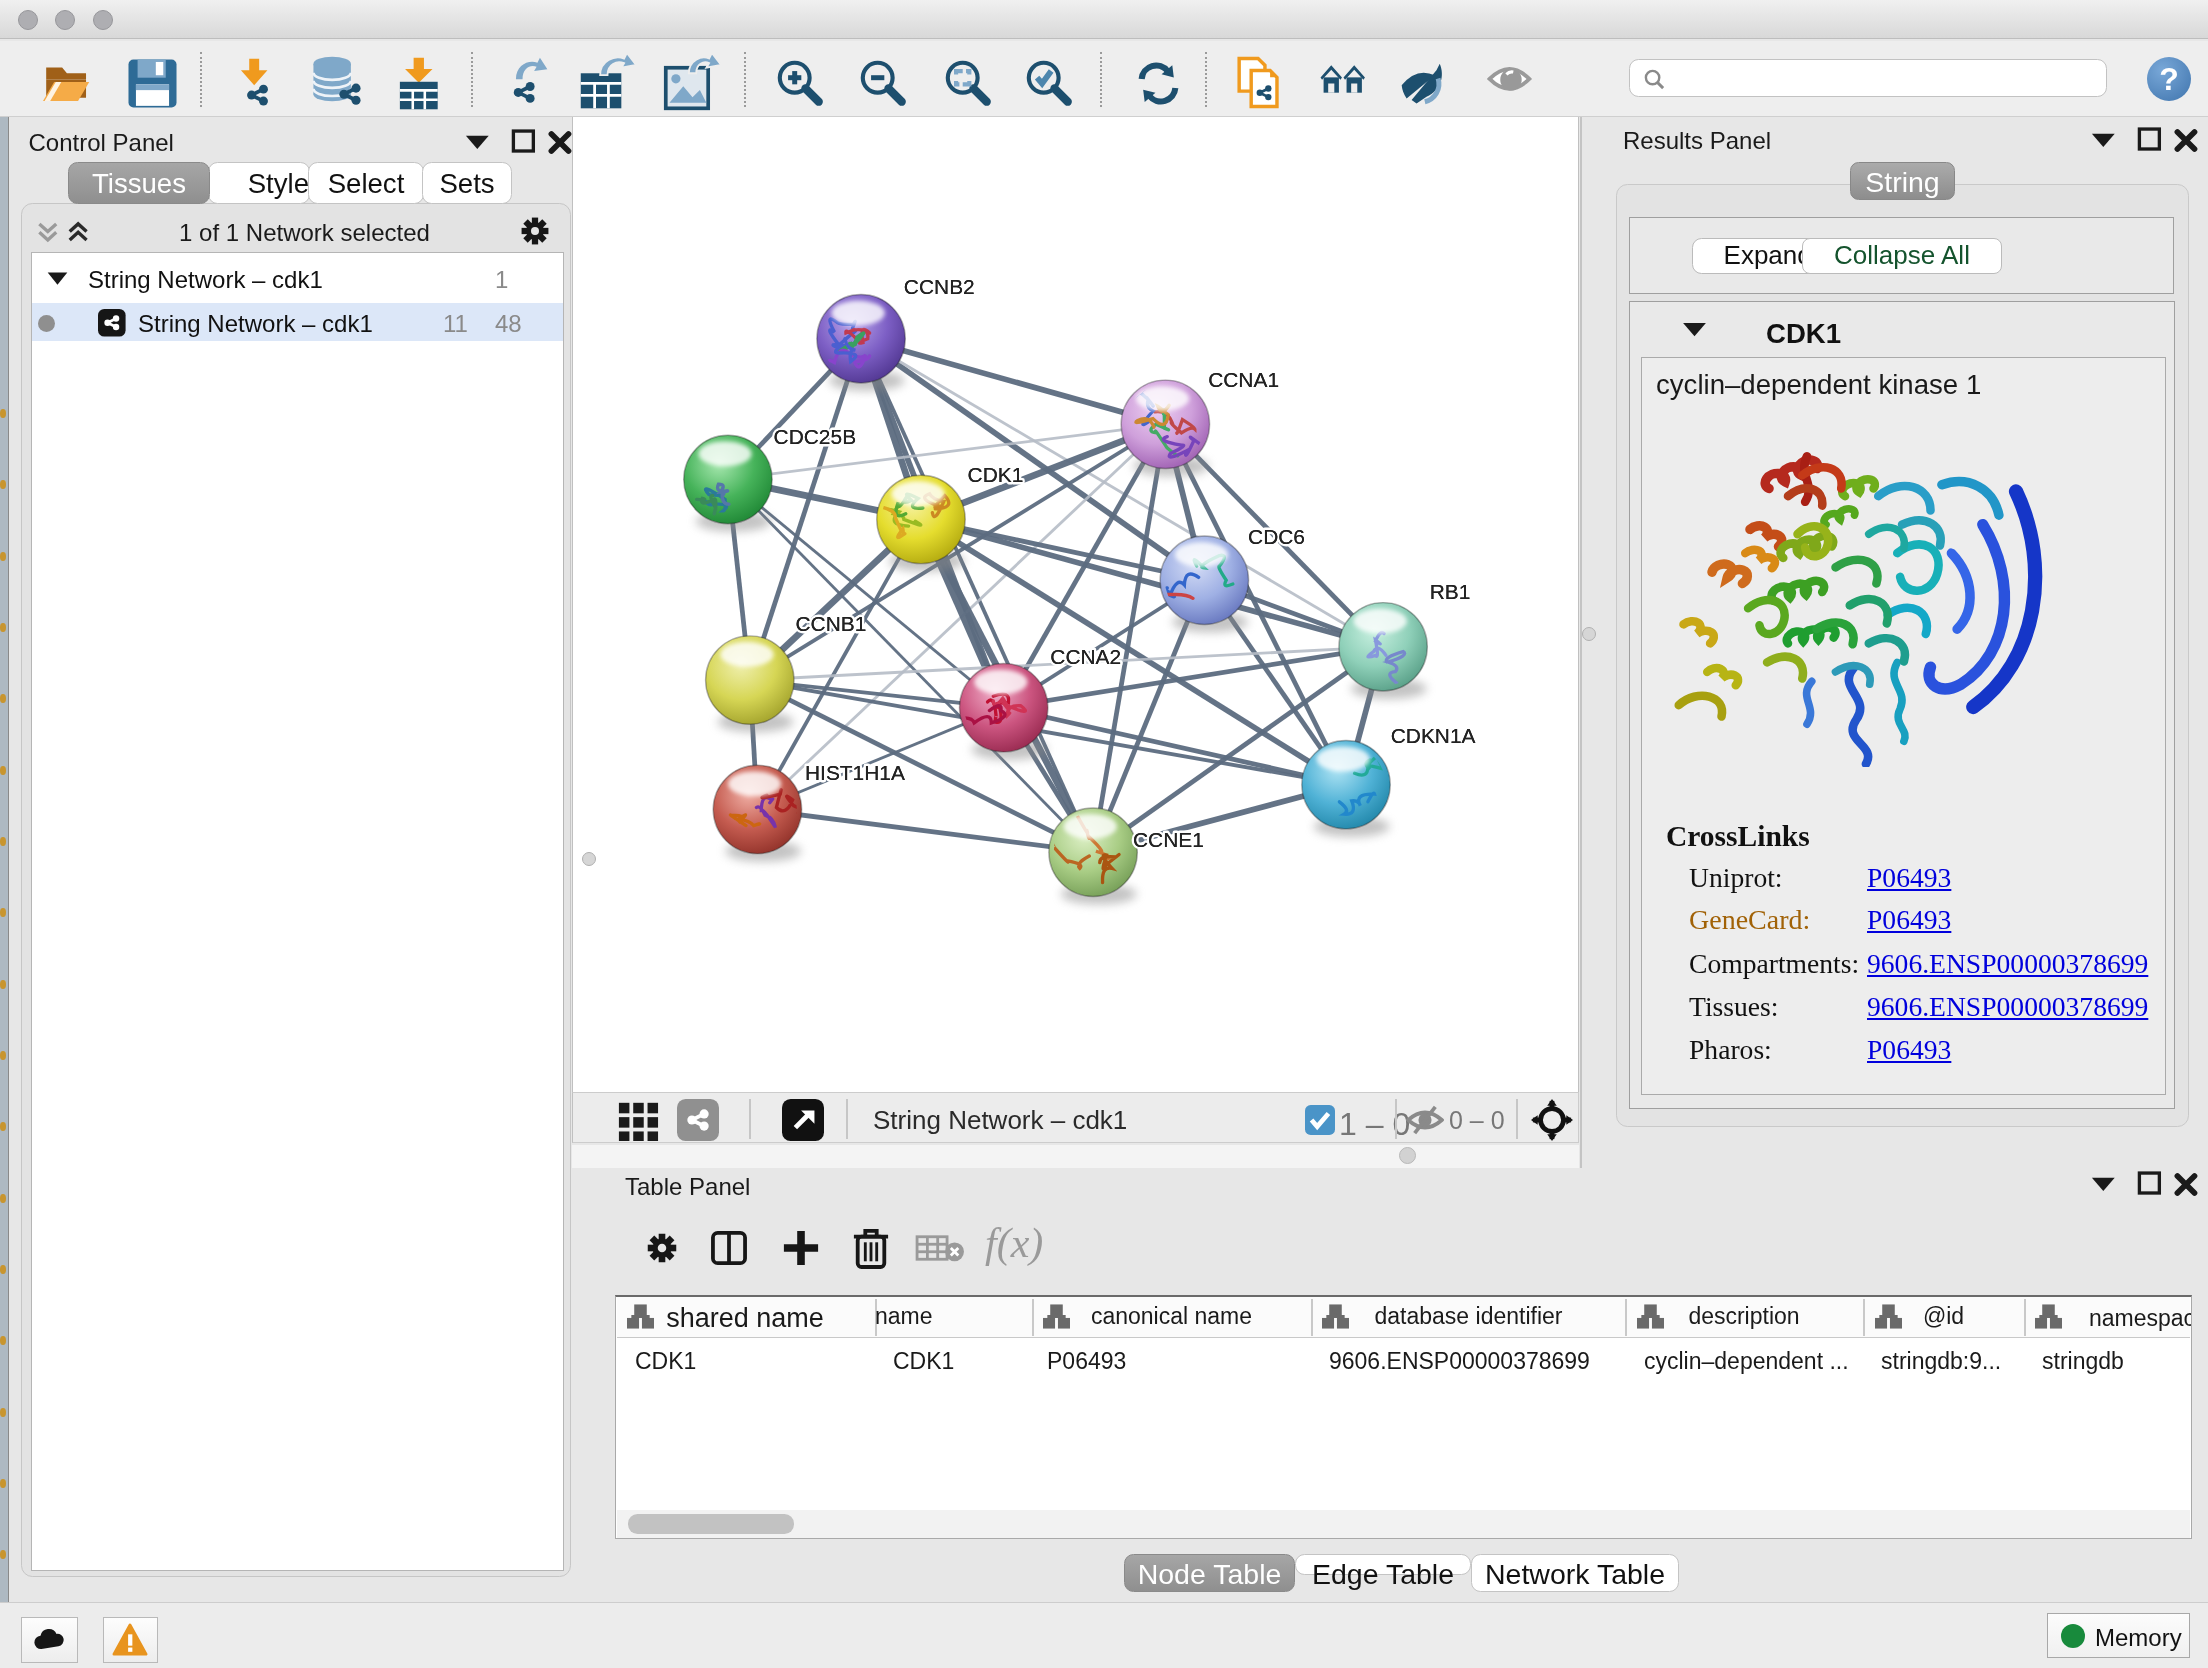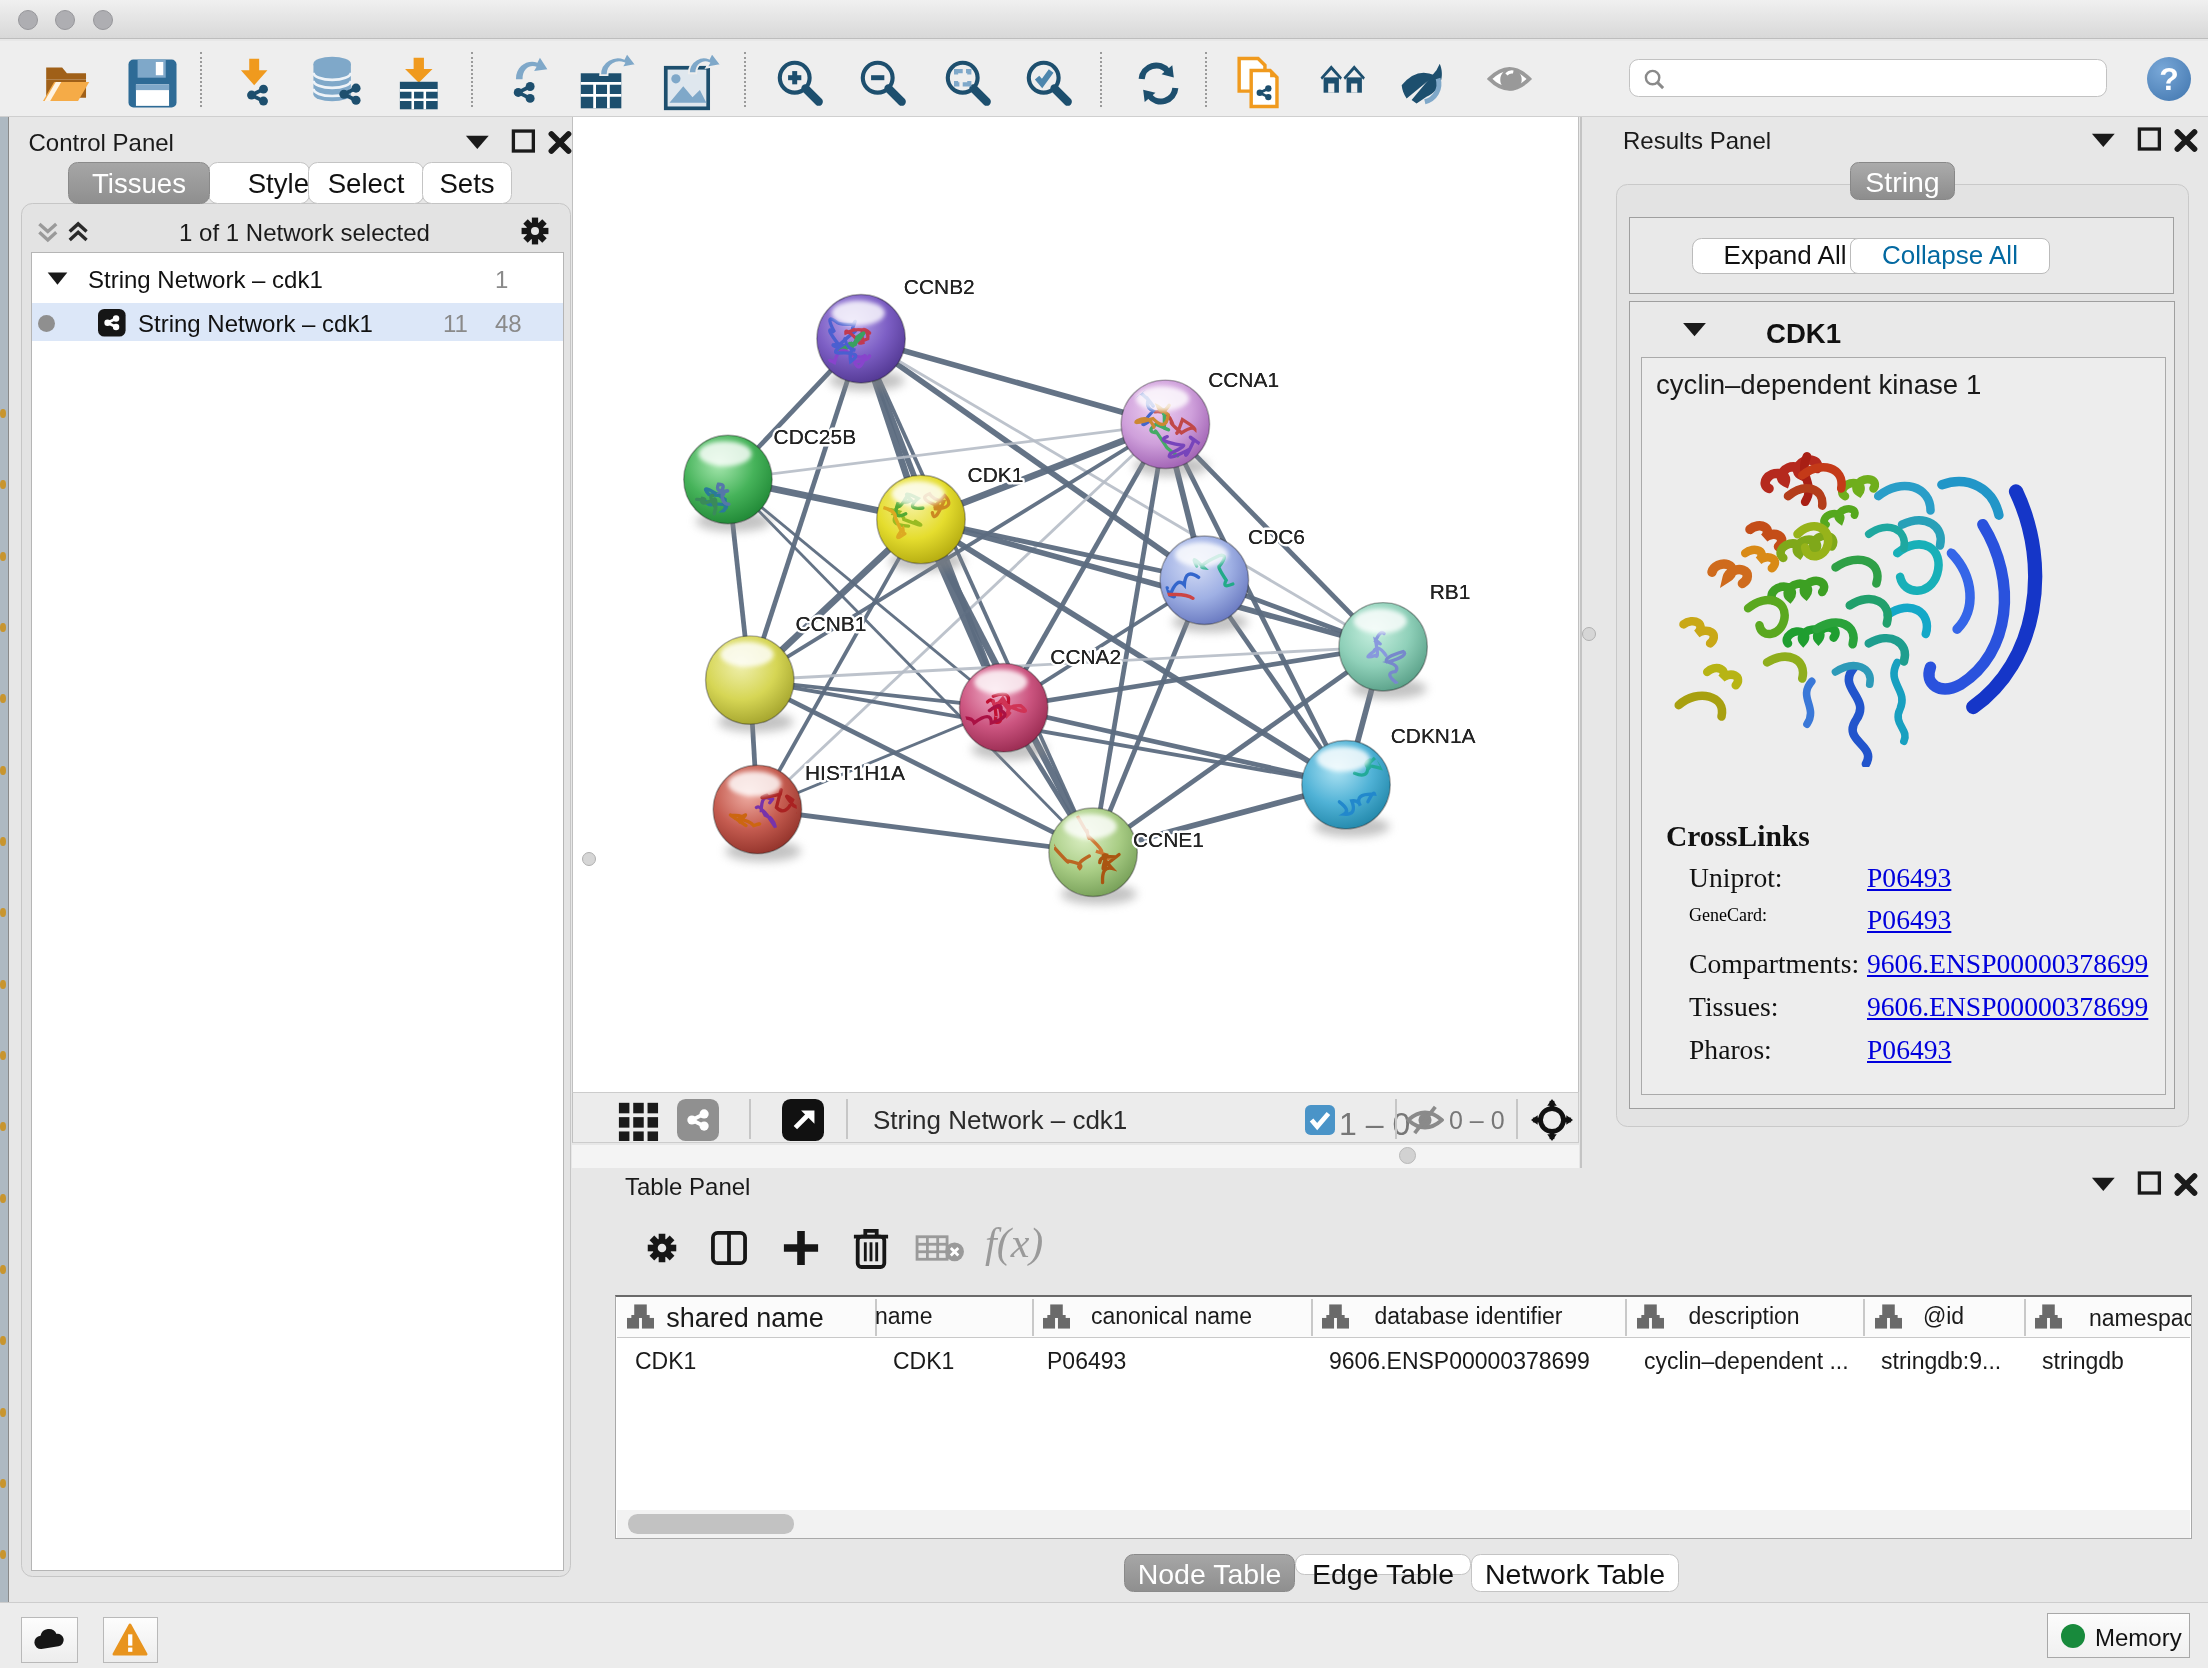--- a/index.html
+++ b/index.html
@@ -577,21 +577,21 @@
 <div class="abs" style="left:1623px;top:127px;font-size:24px;color:#1a1a1a">Results Panel</div>
 <svg class="abs" style="left:2090px;top:126px" width="114" height="27" viewBox="0 0 120 28">
     <path d="M2 8 h24 l-12 14 Z" fill="#1a1a1a"></path>
     <rect x="52" y="3" width="21" height="21" fill="none" stroke="#1a1a1a" stroke-width="3.5"></rect>
     <path d="M92 6 l18 18 M110 6 l-18 18" stroke="#1a1a1a" stroke-width="6" stroke-linecap="round"></path>
   </svg>
 <div class="abs" style="left:1616px;top:184px;width:573px;height:943px;background:#e3e3e3;border:1.9px solid #c9c9c9;border-radius:11.4px"></div>
 <div class="abs" style="left:1850px;top:162px;width:105px;height:38px;background:linear-gradient(#ababab,#8d8d8d);border:1px solid #888;border-radius:8.6px;color:#fff;font-size:28.5px;text-align:center;line-height:38px">String</div>
 <div class="abs" style="left:1629px;top:217px;width:545px;height:77px;background:#e9e9e9;border:1.9px solid #9f9f9f"></div>
 <div class="abs" style="left:1692px;top:238px;width:186px;height:36px;background:#ffffff;border:1.9px solid #bbbbbb;border-radius:9.5px;font-size:26px;text-align:center;line-height:32px;color:#111">Expand All</div>
-<div class="abs" style="left:1850px;top:238px;width:200px;height:36px;background:#ffffff;border:1.9px solid #bbbbbb;border-radius:8px;font-size:26px;text-align:center;line-height:32px;color:#0369a1">Collapse All</div>
+<div class="abs" style="left:1802px;top:238px;width:200px;height:36px;background:#ffffff;border:1.9px solid #bbbbbb;border-radius:8px;font-size:26px;text-align:center;line-height:32px;color:#14532d">Collapse All</div>
 <div class="abs" style="left:1629px;top:301px;width:546px;height:808px;background:#e9e9e9;border:1.9px solid #9f9f9f"></div>
 <svg class="abs" style="left:1682px;top:321px" width="25" height="19" viewBox="0 0 26 20">
     <path d="M1 2 h24 l-12 14 Z" fill="#1a1a1a"></path>
   </svg>
 <div class="abs" style="left:1766px;top:318px;font-size:27.6px;font-weight:bold;color:#111">CDK1</div>
 <div class="abs" style="left:1641px;top:357px;width:525px;height:738px;background:#ededed;border:1px solid #aaaaaa"></div>
 <div class="abs" style="left:1656px;top:369px;font-size:27.6px;color:#1a1a1a">cyclin–dependent kinase 1</div>
 <svg class="abs" style="left:1655px;top:439px" width="399" height="328" viewBox="0 0 420 345">
     <g fill="none" stroke-linecap="round">
       <path d="M120 52 a11 8 -20 1 1 17 -7 a11 8 -20 1 1 17 -7 a11 8 -20 1 1 17 -7" stroke="#b5291e" stroke-width="10" fill="none" stroke-linecap="round"></path>
@@ -627,21 +627,21 @@
       <path d="M98 178 C118 162 140 170 136 190 C132 208 112 210 110 196" stroke="#5aa81f" stroke-width="9"></path>
       <path d="M170 200 C192 185 214 196 208 216" stroke="#2aa23a" stroke-width="9"></path>
       <path d="M140 60 C158 45 178 52 176 70" stroke="#b43d1a" stroke-width="9"></path>
       <path d="M225 100 C245 85 266 95 262 115" stroke="#1fa8a0" stroke-width="8"></path>
       <path d="M190 245 C210 232 230 240 226 258" stroke="#2d9ab8" stroke-width="8"></path>
     </g>
   </svg>
 <div class="abs" style="left:1666px;top:822px;font-family:'Liberation Serif',serif;font-size:29.5px;font-weight:bold;color:#111;line-height:1">CrossLinks</div>
 <div class="abs" style="left:1689px;top:864px;font-family:'Liberation Serif',serif;font-size:27.6px;color:#111;line-height:1">Uniprot:</div>
 <div class="abs" style="left:1867px;top:864px;font-family:'Liberation Serif',serif;font-size:27.6px;color:#0000dd;text-decoration:underline;line-height:1">P06493</div>
-<div class="abs" style="left:1689px;top:906px;font-family:'Liberation Serif',serif;font-size:18px;color:#000000;line-height:1">GeneCard:</div>
+<div class="abs" style="left:1689px;top:906px;font-family:'Liberation Serif',serif;font-size:28px;color:#a16207;line-height:1">GeneCard:</div>
 <div class="abs" style="left:1867px;top:906px;font-family:'Liberation Serif',serif;font-size:27.6px;color:#0000dd;text-decoration:underline;line-height:1">P06493</div>
 <div class="abs" style="left:1689px;top:950px;font-family:'Liberation Serif',serif;font-size:27.6px;color:#111;line-height:1">Compartments:</div>
 <div class="abs" style="left:1867px;top:950px;font-family:'Liberation Serif',serif;font-size:27.6px;color:#0000dd;text-decoration:underline;line-height:1">9606.ENSP00000378699</div>
 <div class="abs" style="left:1689px;top:993px;font-family:'Liberation Serif',serif;font-size:27.6px;color:#111;line-height:1">Tissues:</div>
 <div class="abs" style="left:1867px;top:993px;font-family:'Liberation Serif',serif;font-size:27.6px;color:#0000dd;text-decoration:underline;line-height:1">9606.ENSP00000378699</div>
 <div class="abs" style="left:1689px;top:1036px;font-family:'Liberation Serif',serif;font-size:27.6px;color:#111;line-height:1">Pharos:</div>
 <div class="abs" style="left:1867px;top:1036px;font-family:'Liberation Serif',serif;font-size:27.6px;color:#0000dd;text-decoration:underline;line-height:1">P06493</div>
 <div class="abs" style="left:572px;top:1168px;width:1637px;height:434px;background:#e7e7e7"></div>
 <div class="abs" style="left:625px;top:1173px;font-size:24px;color:#1a1a1a">Table Panel</div>
 <svg class="abs" style="left:2090px;top:1170px" width="114" height="27" viewBox="0 0 120 28">

